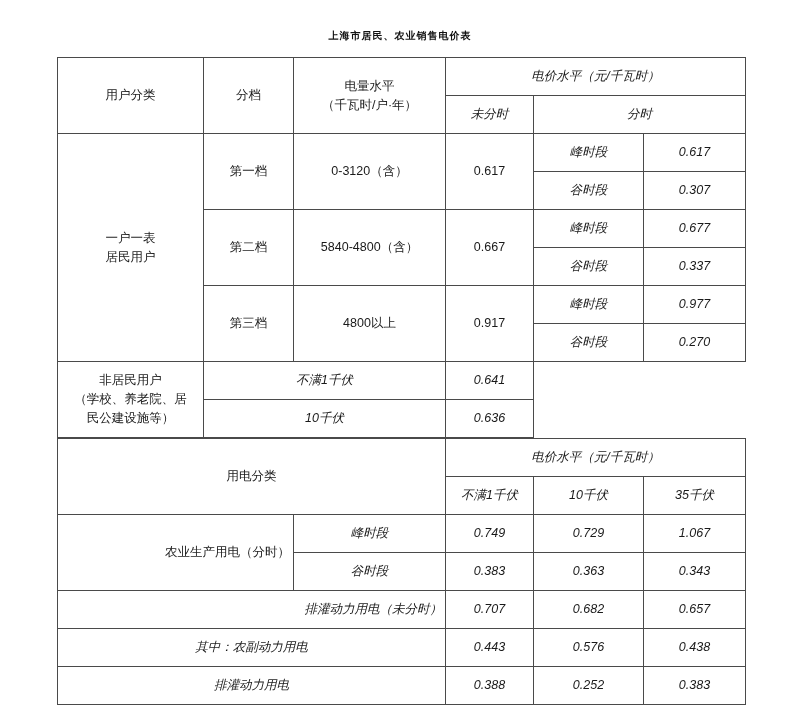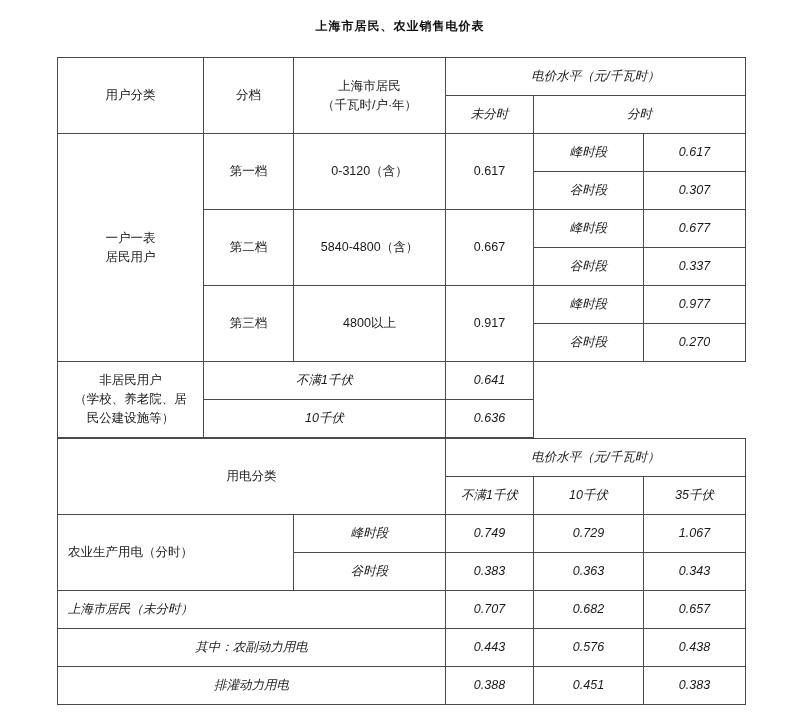--- a/index.html
+++ b/index.html
@@ -10,24 +10,24 @@
   body {
     width: 800px;
     height: 722px;
     font-family: "Liberation Sans", sans-serif;
     color: #1a1a1a;
     position: relative;
     overflow: hidden;
   }
   .page-title {
     text-align: center;
-    font-size: 12px;
+    font-size: 10px;
     font-weight: bold;
     letter-spacing: 1px;
-    margin-top: 18px;
+    margin-top: 29px;
     margin-bottom: 0;
     color: #111;
   }
   .table-wrap {
     position: absolute;
     left: 57px;
     top: 57px;
     width: 688px;
   }
   table {
@@ -43,21 +43,21 @@
     color: #1a1a1a;
     padding: 2px 3px;
     line-height: 1.45;
     background: #fff;
   }
   td.noborder {
     border: none;
     background: transparent;
   }
   td.left {
-    text-align: left;
+    text-align: right;
     padding-left: 10px;
   }
   .tall { height: 50px; }
   .mid  { height: 38px; }
   .sm   { height: 33px; font-style: italic; }
   .multi { line-height: 1.5; }
 </style>
 </head>
 <body>
 
@@ -73,21 +73,21 @@
       <col style="width:88px">
       <col style="width:110px">
       <col style="width:102px">
     </colgroup>
     <tbody>
 
       <tr>
         <td rowspan="2" class="tall">用户分类</td>
         <td rowspan="2" class="tall">分档</td>
         <td rowspan="2" class="tall multi">
-          <div>上海市居民</div>
+          <div>电量水平</div>
           <div>（千瓦时/户·年）</div>
         </td>
         <td colspan="3" class="sm">电价水平（元/千瓦时）</td>
       </tr>
       <tr>
         <td class="sm">未分时</td>
         <td colspan="2" class="sm">分时</td>
       </tr>
 
       <tr>
@@ -175,33 +175,33 @@
         <td class="sm">1.067</td>
       </tr>
       <tr>
         <td class="sm">谷时段</td>
         <td class="sm">0.383</td>
         <td class="sm">0.363</td>
         <td class="sm">0.343</td>
       </tr>
 
       <tr>
-        <td colspan="2" class="left sm">上海市居民（未分时）</td>
+        <td colspan="2" class="left sm">排灌动力用电（未分时）</td>
         <td class="sm">0.707</td>
         <td class="sm">0.682</td>
         <td class="sm">0.657</td>
       </tr>
       <tr>
         <td colspan="2" class="sm">其中：农副动力用电</td>
         <td class="sm">0.443</td>
         <td class="sm">0.576</td>
         <td class="sm">0.438</td>
       </tr>
       <tr>
         <td colspan="2" class="sm">排灌动力用电</td>
         <td class="sm">0.388</td>
-        <td class="sm">0.451</td>
+        <td class="sm">0.252</td>
         <td class="sm">0.383</td>
       </tr>
     </tbody>
   </table>
 
 </div>
 
 </body></html>

